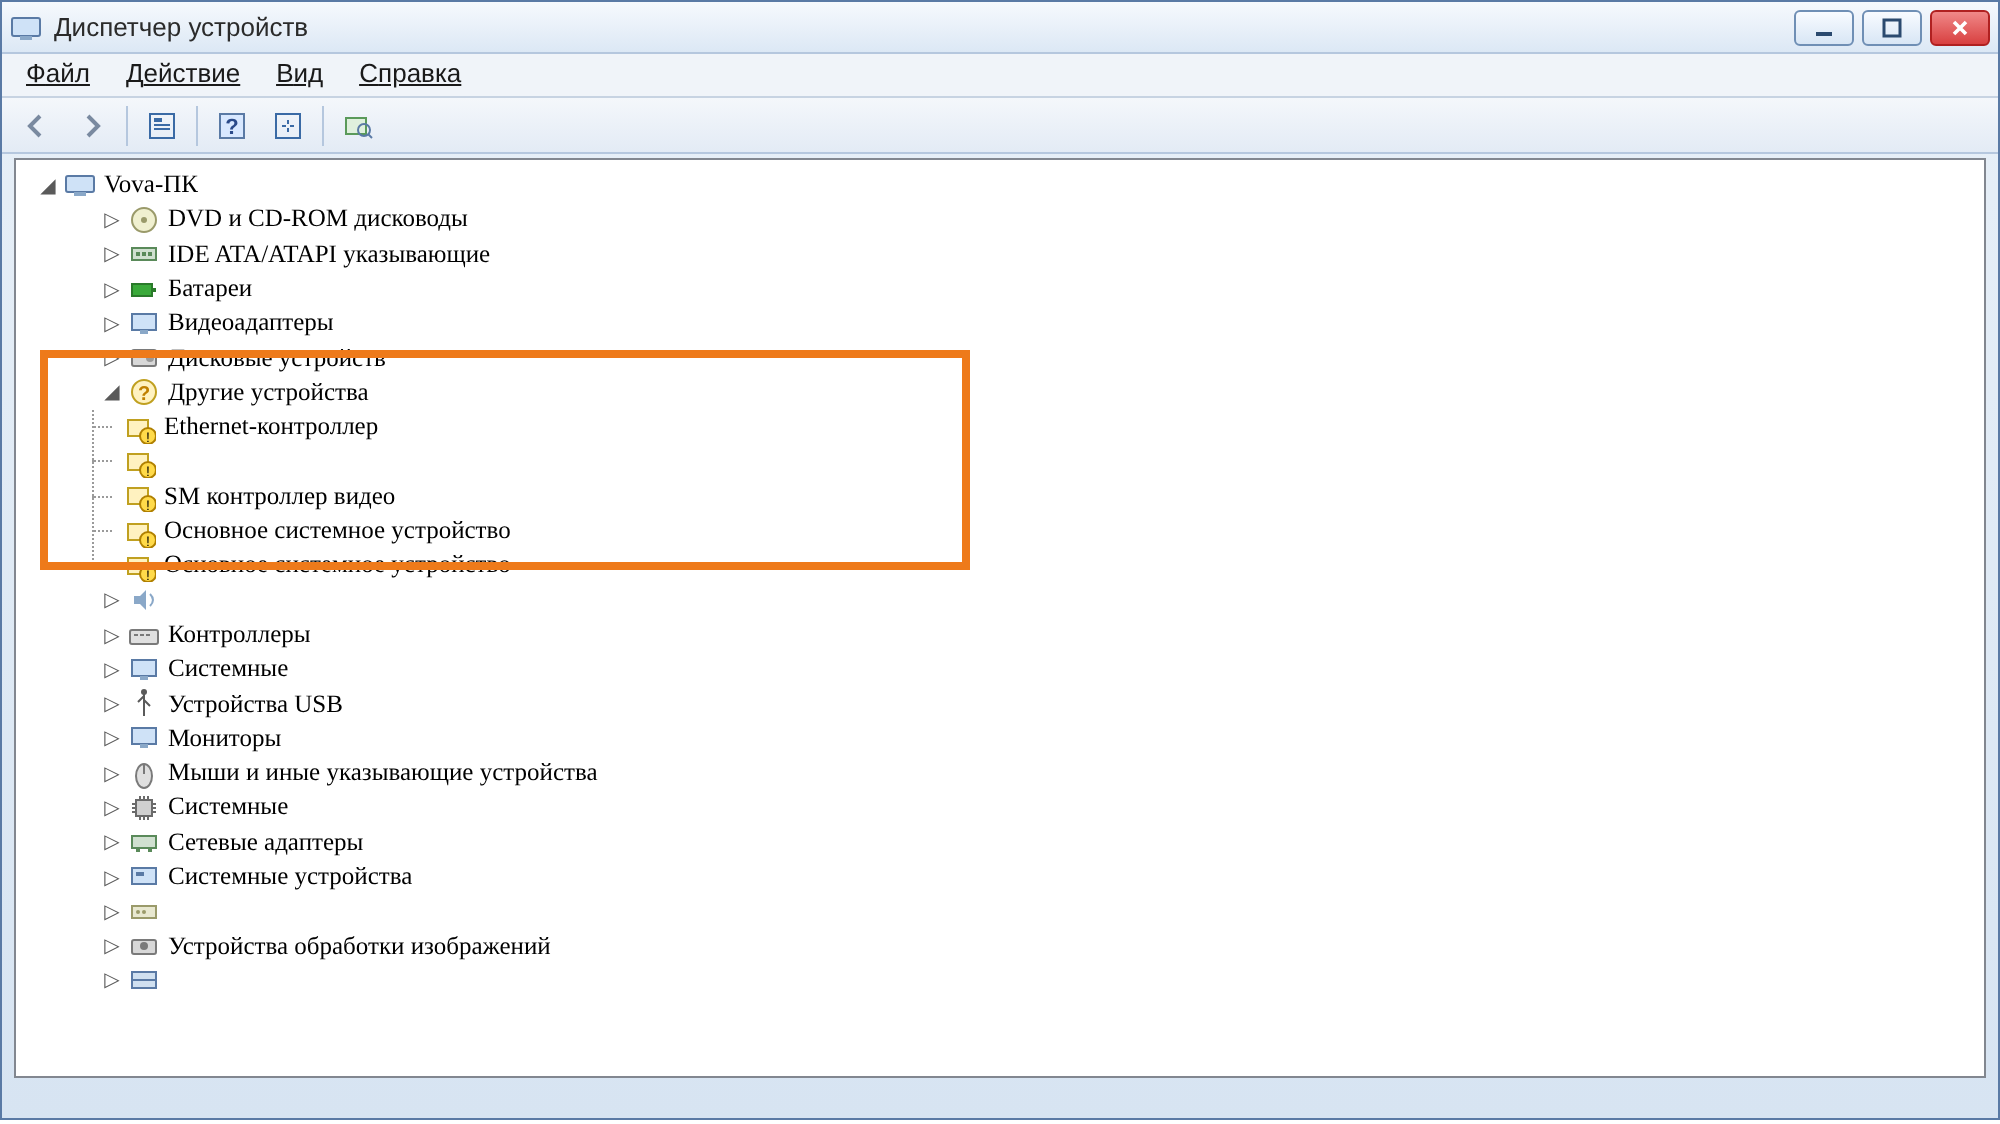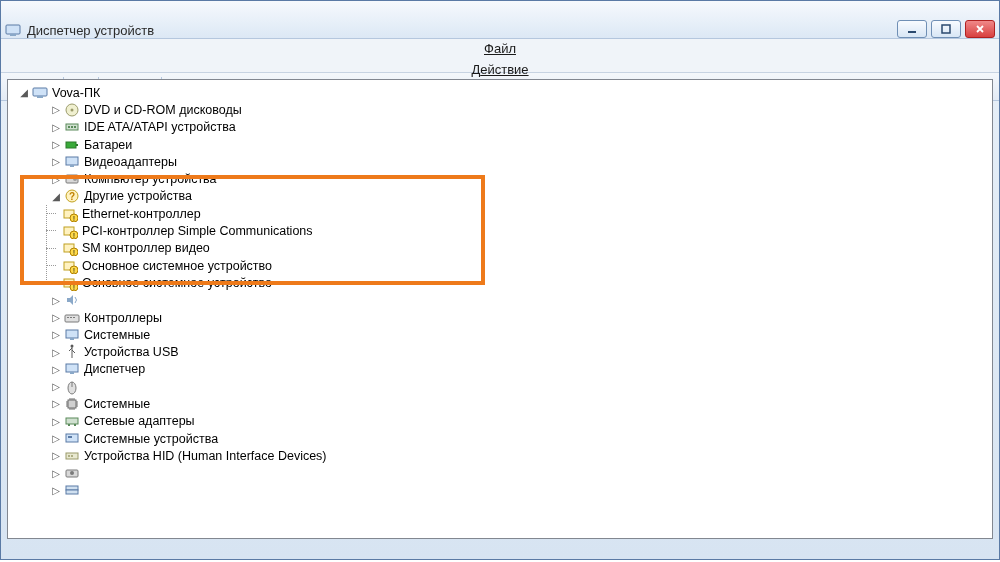--- a/index.html
+++ b/index.html
@@ -12,23 +12,23 @@
     height: 562px;
     overflow: hidden;
   }
   .window {
     border: 1px solid #5a7aa5;
     background: linear-gradient(#e8f0f8, #d7e4f2);
     height: 560px;
     position: relative;
   }
   .titlebar {
-    height: 38px;
+    height: 26px;
     display: flex;
-    align-items: flex-end;
+    align-items: center;
     padding: 0 4px;
     background: linear-gradient(#f6f9fd, #dce8f5);
     border-bottom: 1px solid #b5c7de;
   }
   .title-icon {
     width: 16px; height: 16px;
     margin-right: 6px;
   }
   .title-text { color: #2b2b2b; font-size: 13px; }
   .win-controls {
@@ -45,29 +45,28 @@
     font-size: 10px;
     color: #2b4a6f;
   }
   .win-btn.close {
     background: linear-gradient(#f08888, #d84040);
     border: 1px solid #b02020;
     color: #fff;
     font-weight: bold;
   }
   .menubar {
-    height: 34px;
+    height: 22px;
     display: flex;
-    align-items: center;
+    align-items: flex-start;
     padding: 0 4px;
     background: #f0f4f9;
     border-bottom: 1px solid #c7d3e2;
     gap: 2px;
     font-size: 13px;
-    flex-direction: column;
   }
   .menu-item {
     padding: 2px 8px;
     color: #1a1a1a;
   }
   .menu-item span.u { text-decoration: underline; }
   .toolbar {
     height: 28px;
     display: flex;
     align-items: center;
@@ -121,21 +120,21 @@
   }
   .expander {
     width: 12px; text-align: center; color: #5a5a5a; font-size: 10px;
     user-select: none;
   }
   .node-icon {
     width: 16px; height: 16px; margin: 0 4px 0 2px;
     display: inline-flex; align-items: center; justify-content: center;
     flex-shrink: 0;
   }
-  .label { color: #000; }
+  .label { color: #000; font-family: Liberation Serif, serif; }
   .level1 ul.children > li > .row { padding-left: 18px; }
   .dotted { position: relative; }
   
   .dots-sub > li { position: relative; }
   .dots-sub > li::before {
     content: "";
     position: absolute;
     left: -8px; top: 8px;
     width: 10px; height: 1px;
     border-top: 1px dotted #9a9a9a;
@@ -274,21 +273,21 @@
                   <div class="row">
               <span class="expander">▷</span>
               <span class="node-icon">
                       <svg viewBox="0 0 16 16">
                         <rect x="2" y="5" width="12" height="6" fill="#d0e0d0" stroke="#5a8a5a"></rect>
                         <rect x="4" y="7" width="2" height="2" fill="#5a8a5a"></rect>
                         <rect x="7" y="7" width="2" height="2" fill="#5a8a5a"></rect>
                         <rect x="10" y="7" width="2" height="2" fill="#5a8a5a"></rect>
                       </svg>
                     </span>
-              <span class="label">IDE ATA/ATAPI устройства</span>
+              <span class="label">IDE ATA/ATAPI указывающие</span>
             </div>
                 </li>
 
             <li>
                   <div class="row">
               <span class="expander">▷</span>
               <span class="node-icon">
                       <svg viewBox="0 0 16 16">
                         <rect x="2" y="5" width="10" height="6" fill="#3aaa3a" stroke="#2a7a2a"></rect>
                         <rect x="12" y="7" width="2" height="2" fill="#2a7a2a"></rect>
@@ -313,21 +312,21 @@
 
             <li>
                   <div class="row">
               <span class="expander">▷</span>
               <span class="node-icon">
                       <svg viewBox="0 0 16 16">
                         <rect x="2" y="4" width="12" height="8" rx="1" fill="#d8d8d8" stroke="#7a7a7a"></rect>
                         <circle cx="11" cy="8" r="2" fill="#9a9a9a"></circle>
                       </svg>
                     </span>
-              <span class="label">Компьютер устройства</span>
+              <span class="label">Дисковые устройств</span>
             </div>
                 </li>
 
             <li class="dotted">
               <div class="row">
                 <span class="expander">◢</span>
                 <span class="node-icon">
                       <svg viewBox="0 0 16 16">
                         <circle cx="8" cy="8" r="6" fill="#fff2c0" stroke="#c0a020"></circle>
                         <text x="8" y="12" text-anchor="middle" font-size="10" fill="#c08000" font-weight="bold">?</text>
@@ -350,21 +349,20 @@
                     </li>
                 <li>
                       <div class="row" style="padding-left:6px;">
                   <span class="node-icon">
                           <svg viewBox="0 0 16 16">
                             <rect x="2" y="4" width="10" height="8" fill="#fff2c0" stroke="#c0a020"></rect>
                             <circle cx="12" cy="12" r="4" fill="#ffda4a" stroke="#b08000"></circle>
                             <text x="12" y="15" text-anchor="middle" font-size="7" fill="#000">!</text>
                           </svg>
                         </span>
-                  <span class="label">PCI-контроллер Simple Communications</span>
                 </div>
                     </li>
                 <li>
                       <div class="row" style="padding-left:6px;">
                   <span class="node-icon">
                           <svg viewBox="0 0 16 16">
                             <rect x="2" y="4" width="10" height="8" fill="#fff2c0" stroke="#c0a020"></rect>
                             <circle cx="12" cy="12" r="4" fill="#ffda4a" stroke="#b08000"></circle>
                             <text x="12" y="15" text-anchor="middle" font-size="7" fill="#000">!</text>
                           </svg>
@@ -454,33 +452,34 @@
 
             <li>
                   <div class="row">
               <span class="expander">▷</span>
               <span class="node-icon">
                       <svg viewBox="0 0 16 16">
                         <rect x="2" y="3" width="12" height="8" fill="#cfe2f7" stroke="#5a7aa5"></rect>
                         <rect x="6" y="11" width="4" height="2" fill="#8aa8c8"></rect>
                       </svg>
                     </span>
-              <span class="label">Диспетчер</span>
+              <span class="label">Мониторы</span>
             </div>
                 </li>
 
             <li>
                   <div class="row">
               <span class="expander">▷</span>
               <span class="node-icon">
                       <svg viewBox="0 0 16 16">
                         <ellipse cx="8" cy="9" rx="4" ry="6" fill="#e0e0e0" stroke="#7a7a7a"></ellipse>
                         <line x1="8" y1="3" x2="8" y2="8" stroke="#7a7a7a"></line>
                       </svg>
                     </span>
+              <span class="label">Мыши и иные указывающие устройства</span>
             </div>
                 </li>
 
             <li>
                   <div class="row">
               <span class="expander">▷</span>
               <span class="node-icon">
                       <svg viewBox="0 0 16 16">
                         <rect x="4" y="4" width="8" height="8" fill="#d0d0d0" stroke="#6a6a6a"></rect>
                         <path d="M2 6h2M2 8h2M2 10h2M12 6h2M12 8h2M12 10h2M6 2v2M8 2v2M10 2v2M6 12v2M8 12v2M10 12v2" stroke="#6a6a6a"></path>
@@ -520,33 +519,33 @@
             <li>
                   <div class="row">
               <span class="expander">▷</span>
               <span class="node-icon">
                       <svg viewBox="0 0 16 16">
                         <rect x="2" y="5" width="12" height="6" fill="#e8e8d0" stroke="#9a9a6a"></rect>
                         <circle cx="5" cy="8" r="1" fill="#9a9a6a"></circle>
                         <circle cx="8" cy="8" r="1" fill="#9a9a6a"></circle>
                       </svg>
                     </span>
-              <span class="label">Устройства HID (Human Interface Devices)</span>
             </div>
                 </li>
 
             <li>
                   <div class="row">
               <span class="expander">▷</span>
               <span class="node-icon">
                       <svg viewBox="0 0 16 16">
                         <rect x="2" y="5" width="12" height="7" rx="1" fill="#d8d8d8" stroke="#7a7a7a"></rect>
                         <circle cx="8" cy="8" r="2" fill="#7a7a7a"></circle>
                       </svg>
                     </span>
+              <span class="label">Устройства обработки изображений</span>
             </div>
                 </li>
 
             <li>
                   <div class="row">
               <span class="expander">▷</span>
               <span class="node-icon">
                       <svg viewBox="0 0 16 16">
                         <rect x="2" y="4" width="12" height="4" fill="#d0e0f0" stroke="#5a7aa5"></rect>
                         <rect x="2" y="8" width="12" height="4" fill="#d0e0f0" stroke="#5a7aa5"></rect>

